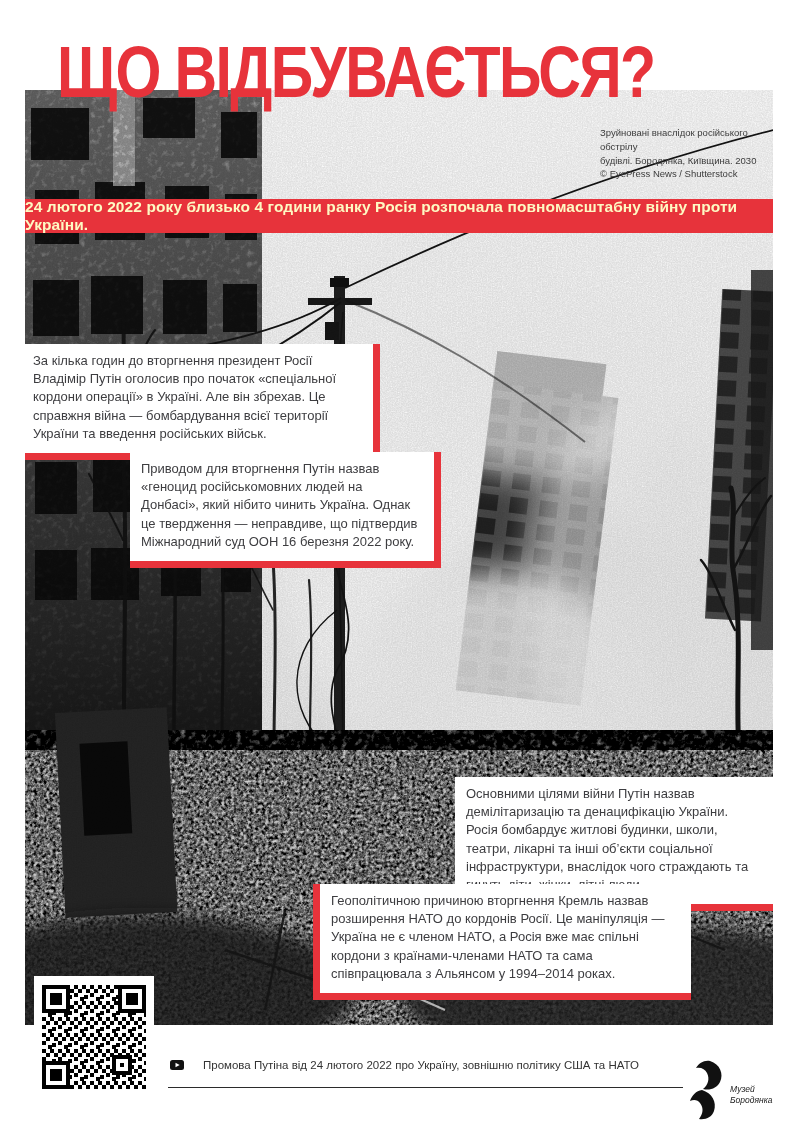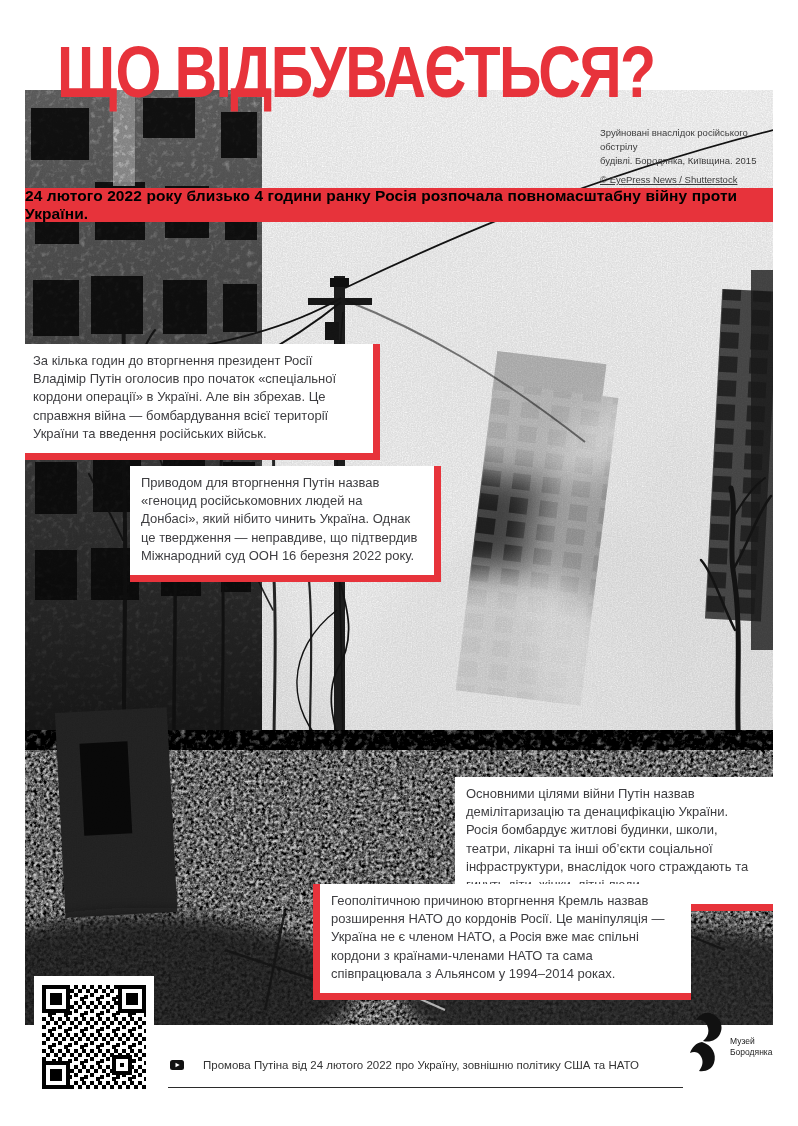--- a/index.html
+++ b/index.html
@@ -10,51 +10,51 @@
   .title{position:absolute;left:57px;top:36px;margin:0;z-index:5;
          font-size:72px;font-weight:800;letter-spacing:-2px;line-height:1;
          color:#e7333b;white-space:nowrap;transform:scaleX(.82);transform-origin:left top;}
 
   
   .photo{position:absolute;left:25px;top:90px;width:748px;height:935px;z-index:1;}
 
   
   .caption{position:absolute;left:600px;top:126px;width:180px;z-index:4;
            font-size:9.5px;line-height:1.45;color:#3c3c3c;}
-  .caption .credit{display:block;margin-top:6px;text-decoration:underline;}
+  .caption .credit{display:block;margin-top:0;}
   .caption span{display:block;}
 
   
-  .banner{position:absolute;left:25px;top:188px;width:748px;height:34px;z-index:6;
-          background:#e7333b;color:#000000;display:flex;align-items:center;justify-content:center;
+  .banner{position:absolute;left:25px;top:199px;width:748px;height:34px;z-index:6;
+          background:#e7333b;color:#fef9c3;display:flex;align-items:center;justify-content:center;
           font-weight:700;font-size:15.5px;letter-spacing:.1px;}
 
   
   .callout{position:absolute;background:#fff;color:#3d3d40;z-index:6;
            font-size:13px;line-height:1.4;padding:8px 11px 10px 11px;box-sizing:border-box;}
   .callout::after{content:"";position:absolute;height:7px;bottom:-7px;background:#e7333b;}
   .red-right::after{left:0;right:-7px;}
   .red-right::before{content:"";position:absolute;width:7px;right:-7px;top:0;bottom:-7px;background:#e7333b;}
   .red-left::after{left:-7px;right:0;}
   .red-left::before{content:"";position:absolute;width:7px;left:-7px;top:0;bottom:-7px;background:#e7333b;}
   .red-bottom::after{left:0;right:0;}
   #callout-1{left:25px;top:344px;width:348px;padding-left:8px;}
-  #callout-2{left:130px;top:466px;width:304px;}
+  #callout-2{left:130px;top:452px;width:304px;}
   #callout-3{left:455px;top:777px;width:318px;}
   #callout-4{left:320px;top:884px;width:371px;}
 
   
   .qr{position:absolute;left:34px;top:976px;width:120px;height:122px;background:#fff;z-index:7;
       display:flex;align-items:center;justify-content:center;}
 
   
   .video-row{position:absolute;left:170px;top:1059px;z-index:3;display:flex;align-items:center;gap:19px;
              color:#333;font-size:11.5px;}
   .footer-rule{position:absolute;left:168px;top:1087px;width:515px;height:1px;background:#2b2b2b;z-index:3;}
-  .logo{position:absolute;left:690px;top:1012px;z-index:3;display:flex;}
+  .logo{position:absolute;left:690px;top:1060px;z-index:3;display:flex;font-style:italic;}
   .logo-text{margin-left:6px;margin-top:24px;font-size:8.5px;line-height:1.3;color:#222;}
   .logo-text span{display:block;}
 </style>
 </head>
 <body>
 
 <div class="poster">
 
   <svg class="photo" viewBox="0 0 748 935" preserveAspectRatio="none" aria-hidden="true">
     <defs>
@@ -193,21 +193,21 @@
       <path d="M200,860 L320,900 M560,850 L640,890 M260,820 L240,920 M600,820 L700,860"></path>
     </g>
 
     <rect width="748" height="935" fill="#000" filter="url(#grain)" opacity=".1"></rect>
   </svg>
 
   <h1 class="title">ЩО ВІДБУВАЄТЬСЯ?</h1>
 
   <div class="caption">
     <span>Зруйновані внаслідок російського обстрілу</span>
-    <span>будівлі. Бородянка, Київщина. 2015</span>
+    <span>будівлі. Бородянка, Київщина. 2030</span>
     <span class="credit">© EyePress News / Shutterstock</span>
   </div>
 
   <div class="banner">24 лютого 2022 року близько 4 години ранку Росія розпочала повномасштабну війну проти України.</div>
 
   <div id="callout-1" class="callout red-right">За кілька годин до вторгнення президент Росії Владімір Путін оголосив про початок «спеціальної кордони операції» в Україні. Але він збрехав. Це справжня війна — бомбардування всієї території України та введення російських військ.</div>
   <div id="callout-2" class="callout red-right">Приводом для вторгнення Путін назвав «геноцид російськомовних людей на Донбасі», який нібито чинить Україна. Однак це твердження — неправдиве, що підтвердив Міжнародний суд ООН 16 березня 2022 року.</div>
   <div id="callout-3" class="callout red-bottom">Основними цілями війни Путін назвав демілітаризацію та денацифікацію України. Росія бомбардує житлові будинки, школи, театри, лікарні та інші об’єкти соціальної інфраструктури, внаслідок чого страждають та гинуть діти, жінки, літні люди.</div>
   <div id="callout-4" class="callout red-left">Геополітичною причиною вторгнення Кремль назвав розширення НАТО до кордонів Росії. Це маніпуляція — Україна не є членом НАТО, а Росія вже має спільні кордони з країнами-членами НАТО та сама співпрацювала з Альянсом у 1994–2014 роках.</div>
 

